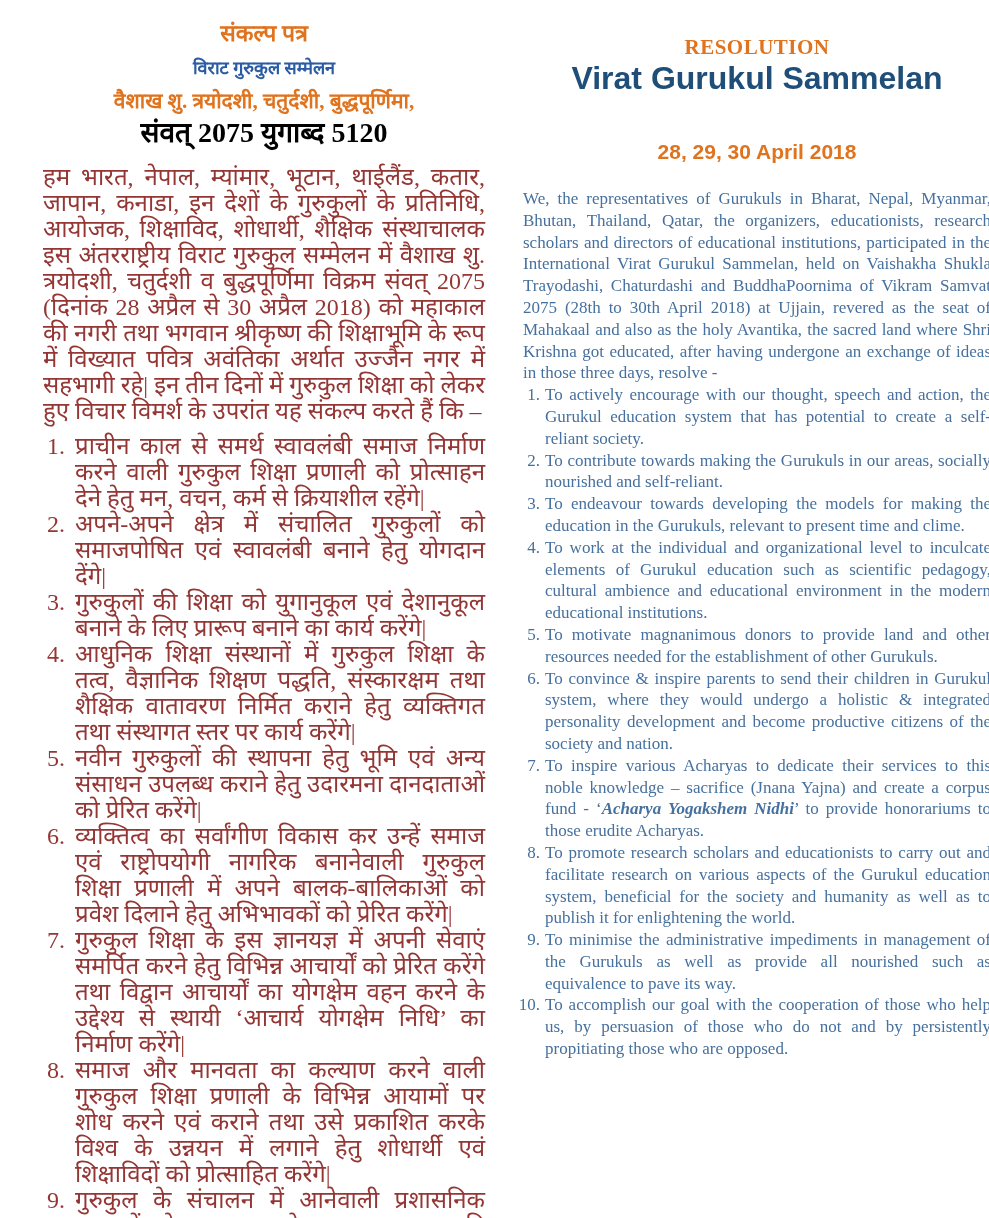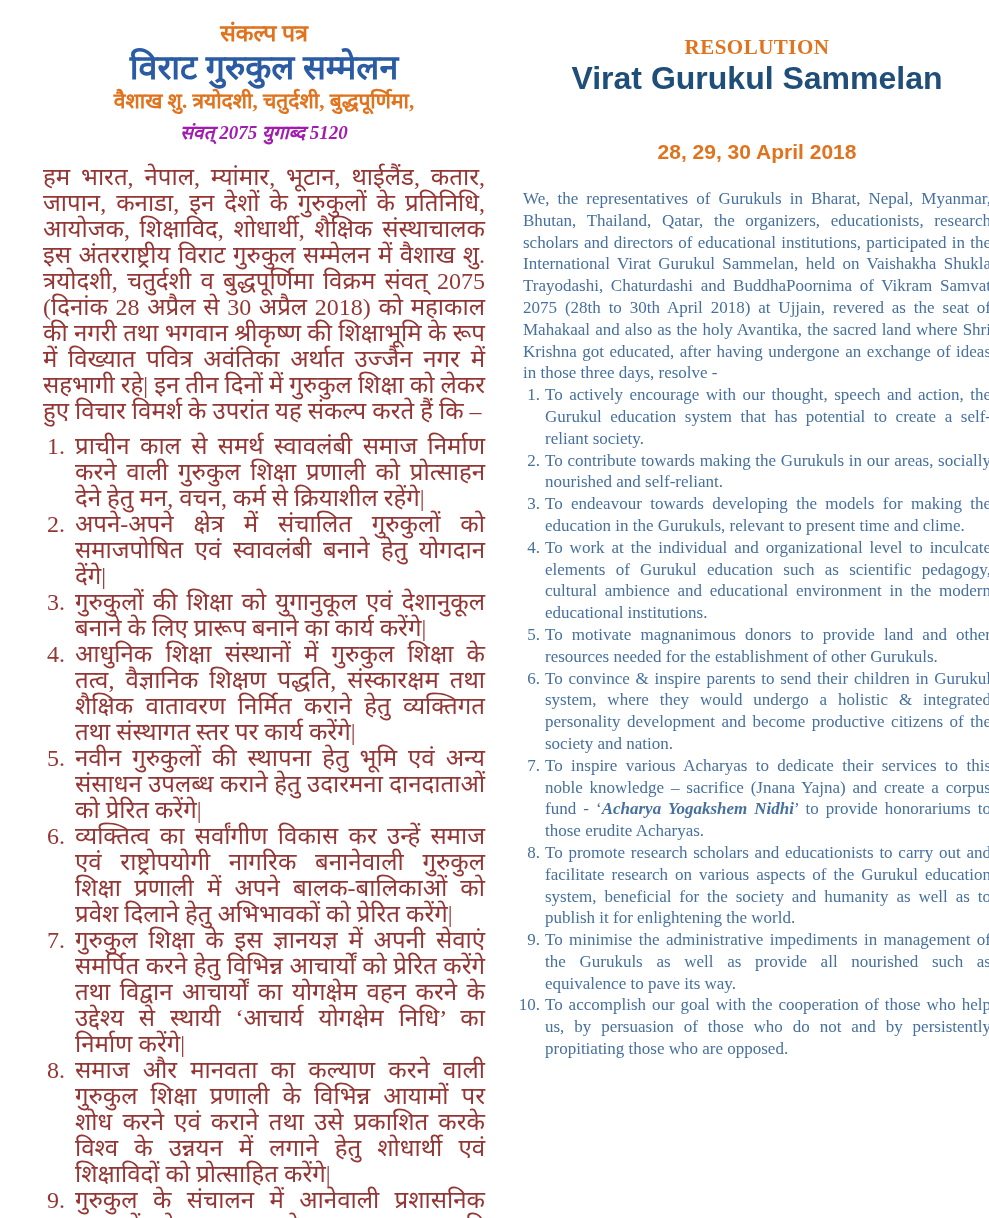--- a/index.html
+++ b/index.html
@@ -13,23 +13,23 @@
     display: flex;
     gap: 38px;
     padding: 18px 14px 0 43px;
   }
   .col-left  { width: 442px; flex: 0 0 442px; }
   .col-right { width: 468px; flex: 0 0 468px; }
 
   
   .hi-head { text-align: center; }
   .hi-h1 { color: #E0731D; font-size: 23px; font-weight: bold; line-height: 32px; }
-  .hi-h2 { color: #2B5CA3; font-size: 34px; font-weight: bold; line-height: 36px; }
+  .hi-h2 { color: #2B5CA3; font-size: 18px; font-weight: bold; line-height: 36px; }
   .hi-h3 { color: #E0731D; font-size: 21px; font-weight: bold; line-height: 31px; }
-  .hi-h4 { color: #a21caf; font-size: 19px; font-weight: bold; line-height: 31px; font-style: italic; }
+  .hi-h4 { color: #000000; font-size: 28px; font-weight: bold; line-height: 31px; }
 
   
   .en-head { text-align: center; }
   .en-h1 { color: #E0731D; font-size: 21px; font-weight: bold; line-height: 30px;
            font-family: "Liberation Serif", serif; letter-spacing: 0.5px; margin-top: 14px; }
   .en-h2 { color: #1F4E79; font-size: 32px; font-weight: bold; line-height: 32px;
            font-family: "Liberation Sans", sans-serif; }
   .en-h3 { color: #E0731D; font-size: 21px; font-weight: bold; line-height: 28px;
            font-family: "Liberation Sans", sans-serif; margin-top: 44px; }
 

